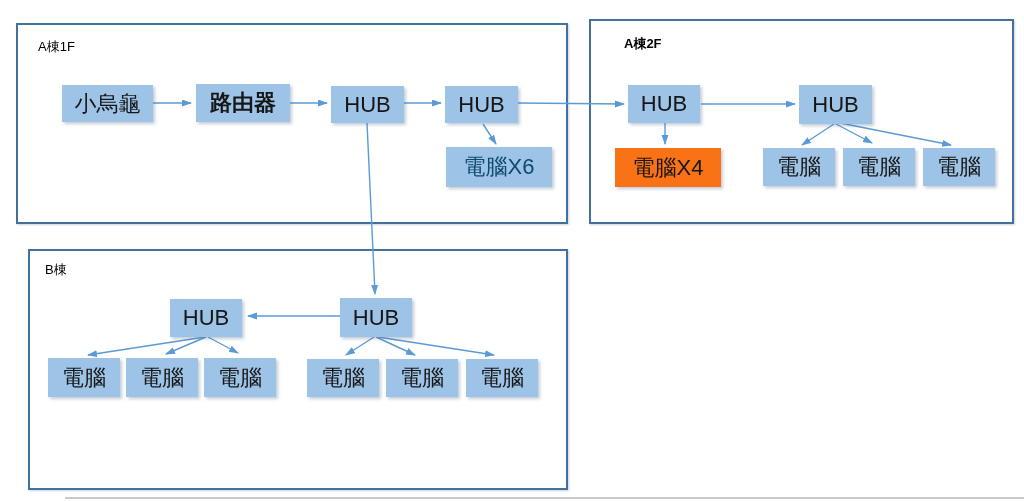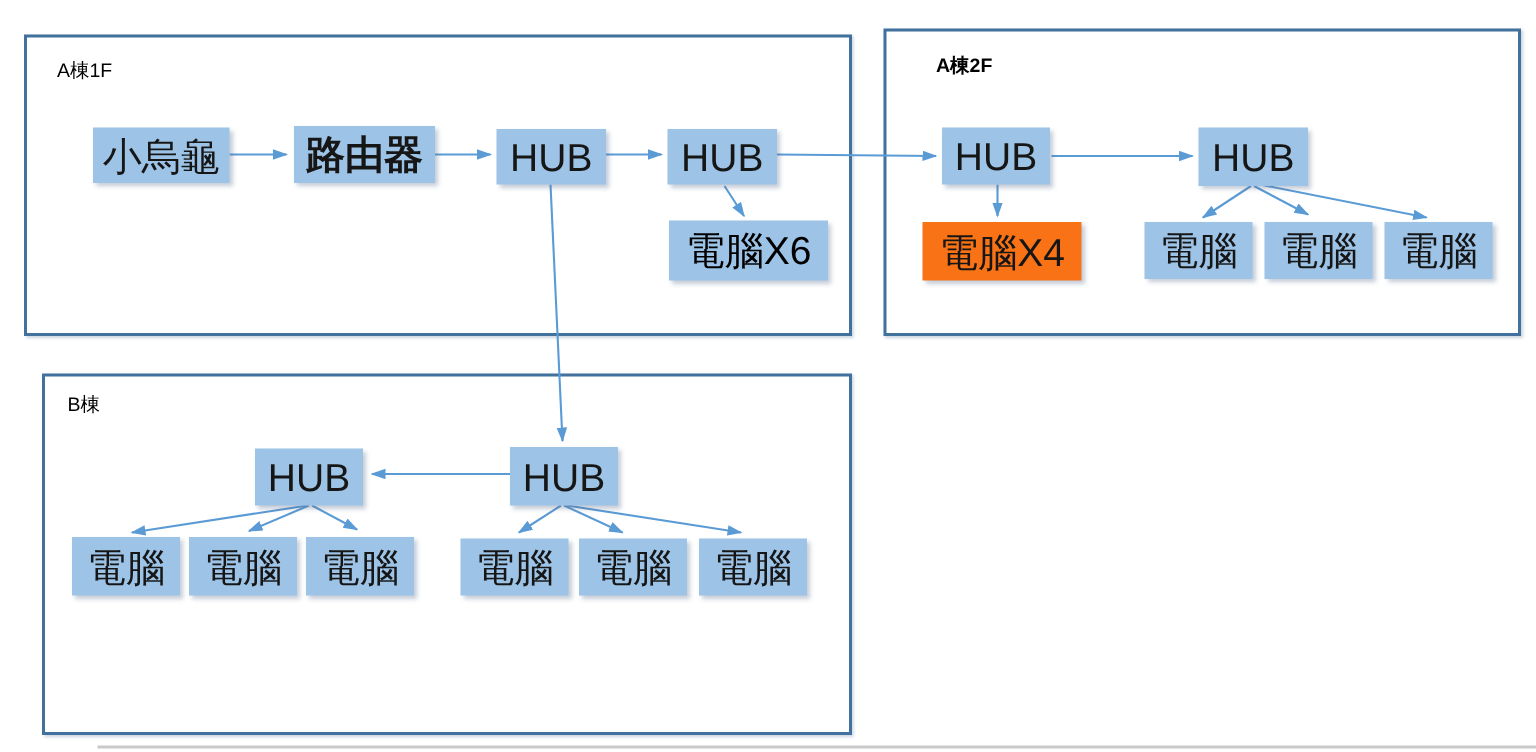--- a/index.html
+++ b/index.html
@@ -4,21 +4,21 @@
 <style>
   html,body{margin:0;padding:0;background:#ffffff;}
   body{width:1024px;height:501px;position:relative;overflow:hidden;
        font-family:"Liberation Sans","DejaVu Sans",sans-serif;}
   #stage{position:absolute;left:0;top:0;width:1024px;height:501px;}
   .frame{position:absolute;border:2px solid #41719C;background:transparent;
          box-shadow:1px 1px 2px rgba(100,130,160,0.35);z-index:1;box-sizing:border-box;}
   .frame-label{position:absolute;font-size:13px;color:#000000;z-index:4;
                white-space:nowrap;line-height:1.1;}
   .node{position:absolute;background:#9DC3E6;color:#161616;display:flex;
-        align-items:center;justify-content:center;font-size:26px;line-height:1;
+        align-items:center;justify-content:center;font-size:22px;line-height:1;
         z-index:3;box-shadow:2px 2px 3px rgba(90,110,140,0.35);white-space:nowrap;}
   #edges{position:absolute;left:0;top:0;z-index:2;}
   #page-edge-line{position:absolute;left:65px;top:497px;width:959px;height:2px;
                   background:#c9c9c9;z-index:0;}
 </style>
 </head>
 <body>
 
 <div id="stage">
   <svg id="edges" width="1024" height="501">
@@ -50,21 +50,21 @@
 <div class="frame" style="left: 16px; top: 23px; width: 552px; height: 201px;"></div>
     <div class="frame-label" style="left: 38px; top: 40px;">A棟1F</div>
     <div class="frame" style="left: 589px; top: 19px; width: 425px; height: 205px;"></div>
     <div class="frame-label" style="left: 624px; top: 37px; font-weight: bold;">A棟2F</div>
     <div class="frame" style="left: 28px; top: 249px; width: 540px; height: 241px;"></div>
     <div class="frame-label" style="left: 45px; top: 263px;">B棟</div>
     <div class="node" style="left: 62px; top: 85px; width: 91px; height: 37px; background: rgb(157, 195, 230); color: rgb(22, 22, 22);">小烏龜</div>
     <div class="node" style="left: 196px; top: 84px; width: 94px; height: 38px; background: rgb(157, 195, 230); color: rgb(22, 22, 22); font-weight: bold;">路由器</div>
     <div class="node" style="left: 331px; top: 86px; width: 73px; height: 37px; background: rgb(157, 195, 230); color: rgb(22, 22, 22);">HUB</div>
     <div class="node" style="left: 445px; top: 86px; width: 73px; height: 37px; background: rgb(157, 195, 230); color: rgb(22, 22, 22);">HUB</div>
-    <div class="node" style="left: 446px; top: 147px; width: 106px; height: 40px; background: rgb(157, 195, 230); color: #000000;">電腦X6</div>
+    <div class="node" style="left: 446px; top: 147px; width: 106px; height: 40px; background: rgb(157, 195, 230); color: #0c4a6e;">電腦X6</div>
     <div class="node" style="left: 628px; top: 85px; width: 72px; height: 38px; background: rgb(157, 195, 230); color: rgb(22, 22, 22);">HUB</div>
     <div class="node" style="left: 615px; top: 148px; width: 106px; height: 39px; background: #f97316; color: rgb(22, 22, 22);">電腦X4</div>
     <div class="node" style="left: 799px; top: 85px; width: 73px; height: 39px; background: rgb(157, 195, 230); color: rgb(22, 22, 22);">HUB</div>
     <div class="node" style="left: 763px; top: 148px; width: 72px; height: 38px; background: rgb(157, 195, 230); color: rgb(22, 22, 22);">電腦</div>
     <div class="node" style="left: 843px; top: 148px; width: 72px; height: 38px; background: rgb(157, 195, 230); color: rgb(22, 22, 22);">電腦</div>
     <div class="node" style="left: 923px; top: 148px; width: 72px; height: 38px; background: rgb(157, 195, 230); color: rgb(22, 22, 22);">電腦</div>
     <div class="node" style="left: 170px; top: 299px; width: 72px; height: 38px; background: rgb(157, 195, 230); color: rgb(22, 22, 22);">HUB</div>
     <div class="node" style="left: 340px; top: 298px; width: 72px; height: 39px; background: rgb(157, 195, 230); color: rgb(22, 22, 22);">HUB</div>
     <div class="node" style="left: 48px; top: 358px; width: 72px; height: 39px; background: rgb(157, 195, 230); color: rgb(22, 22, 22);">電腦</div>
     <div class="node" style="left: 126px; top: 358px; width: 72px; height: 39px; background: rgb(157, 195, 230); color: rgb(22, 22, 22);">電腦</div>

